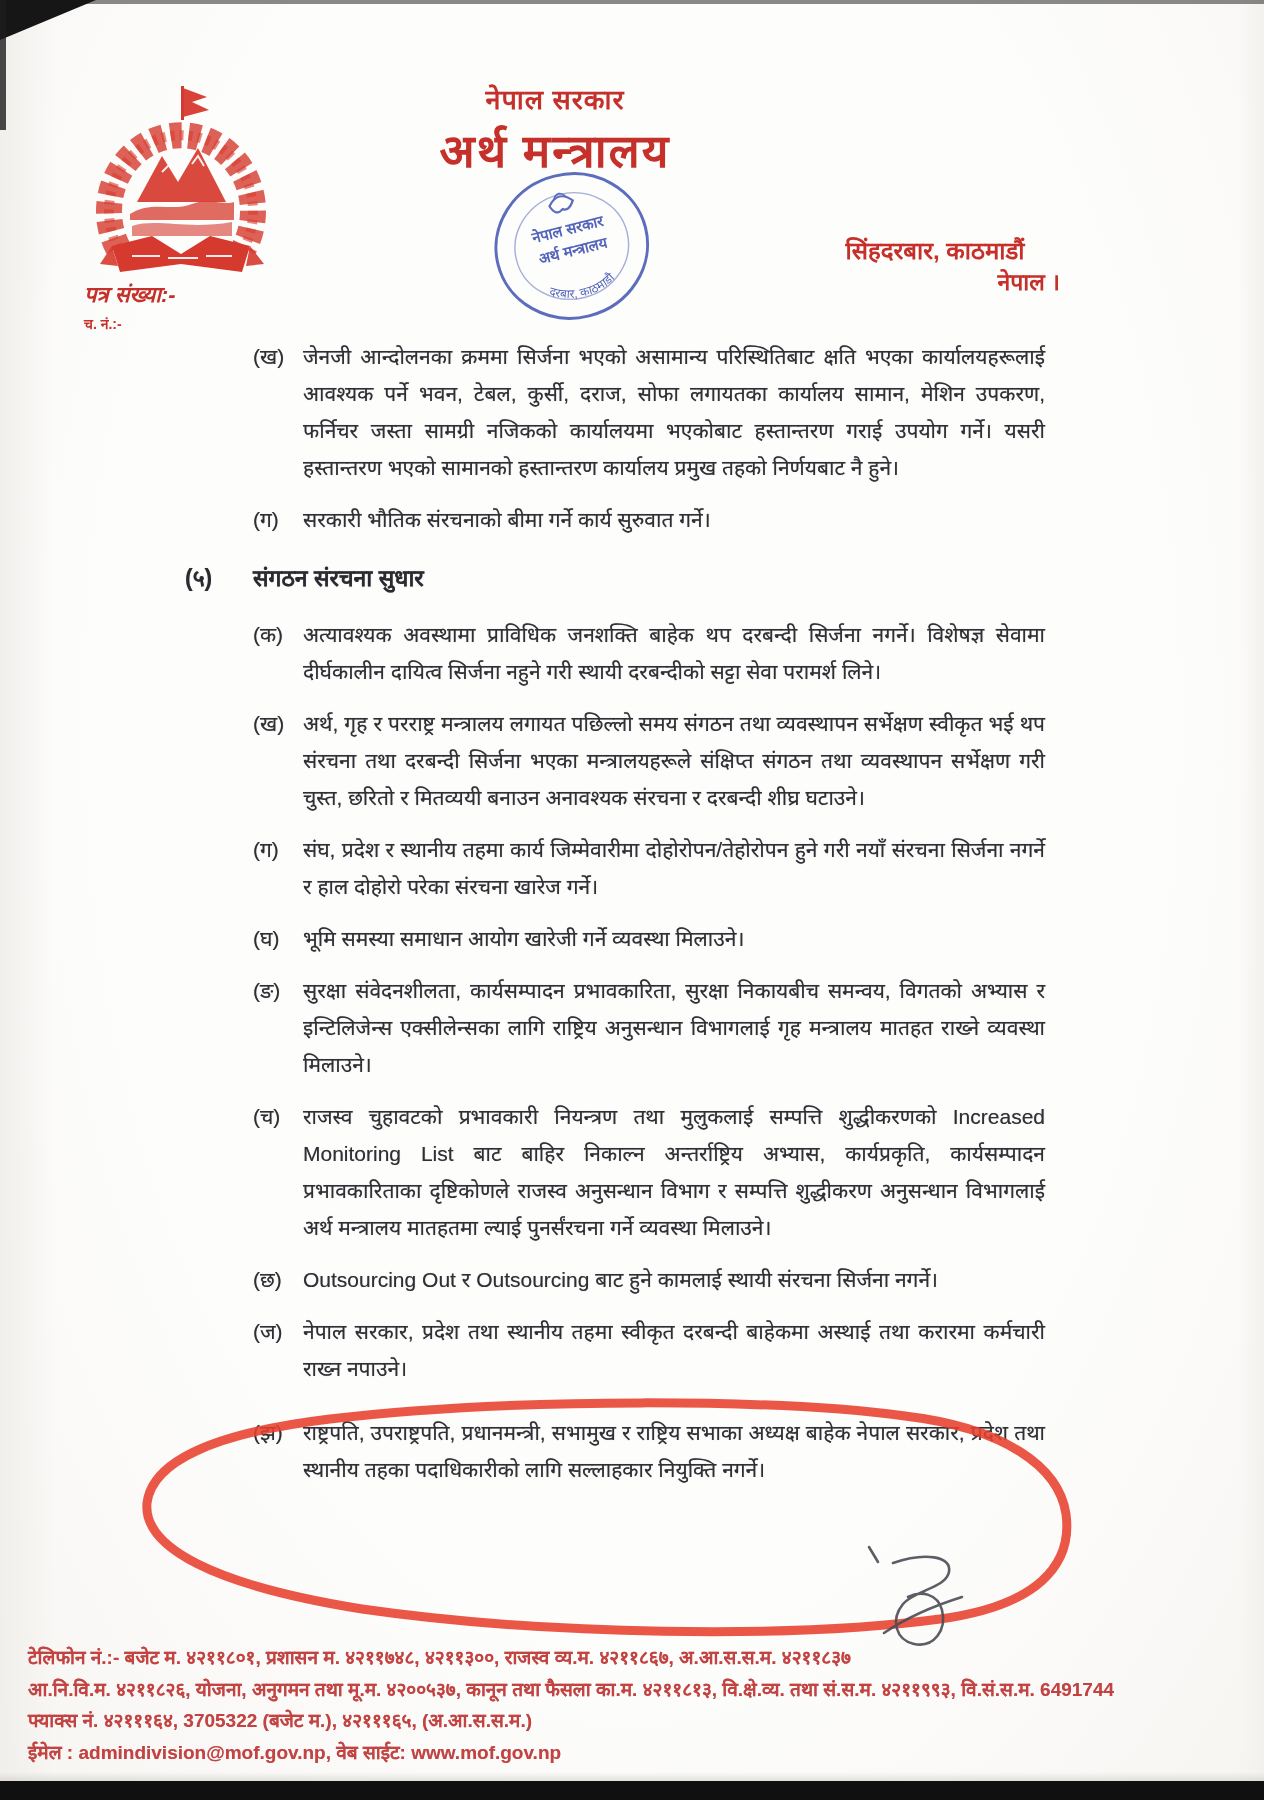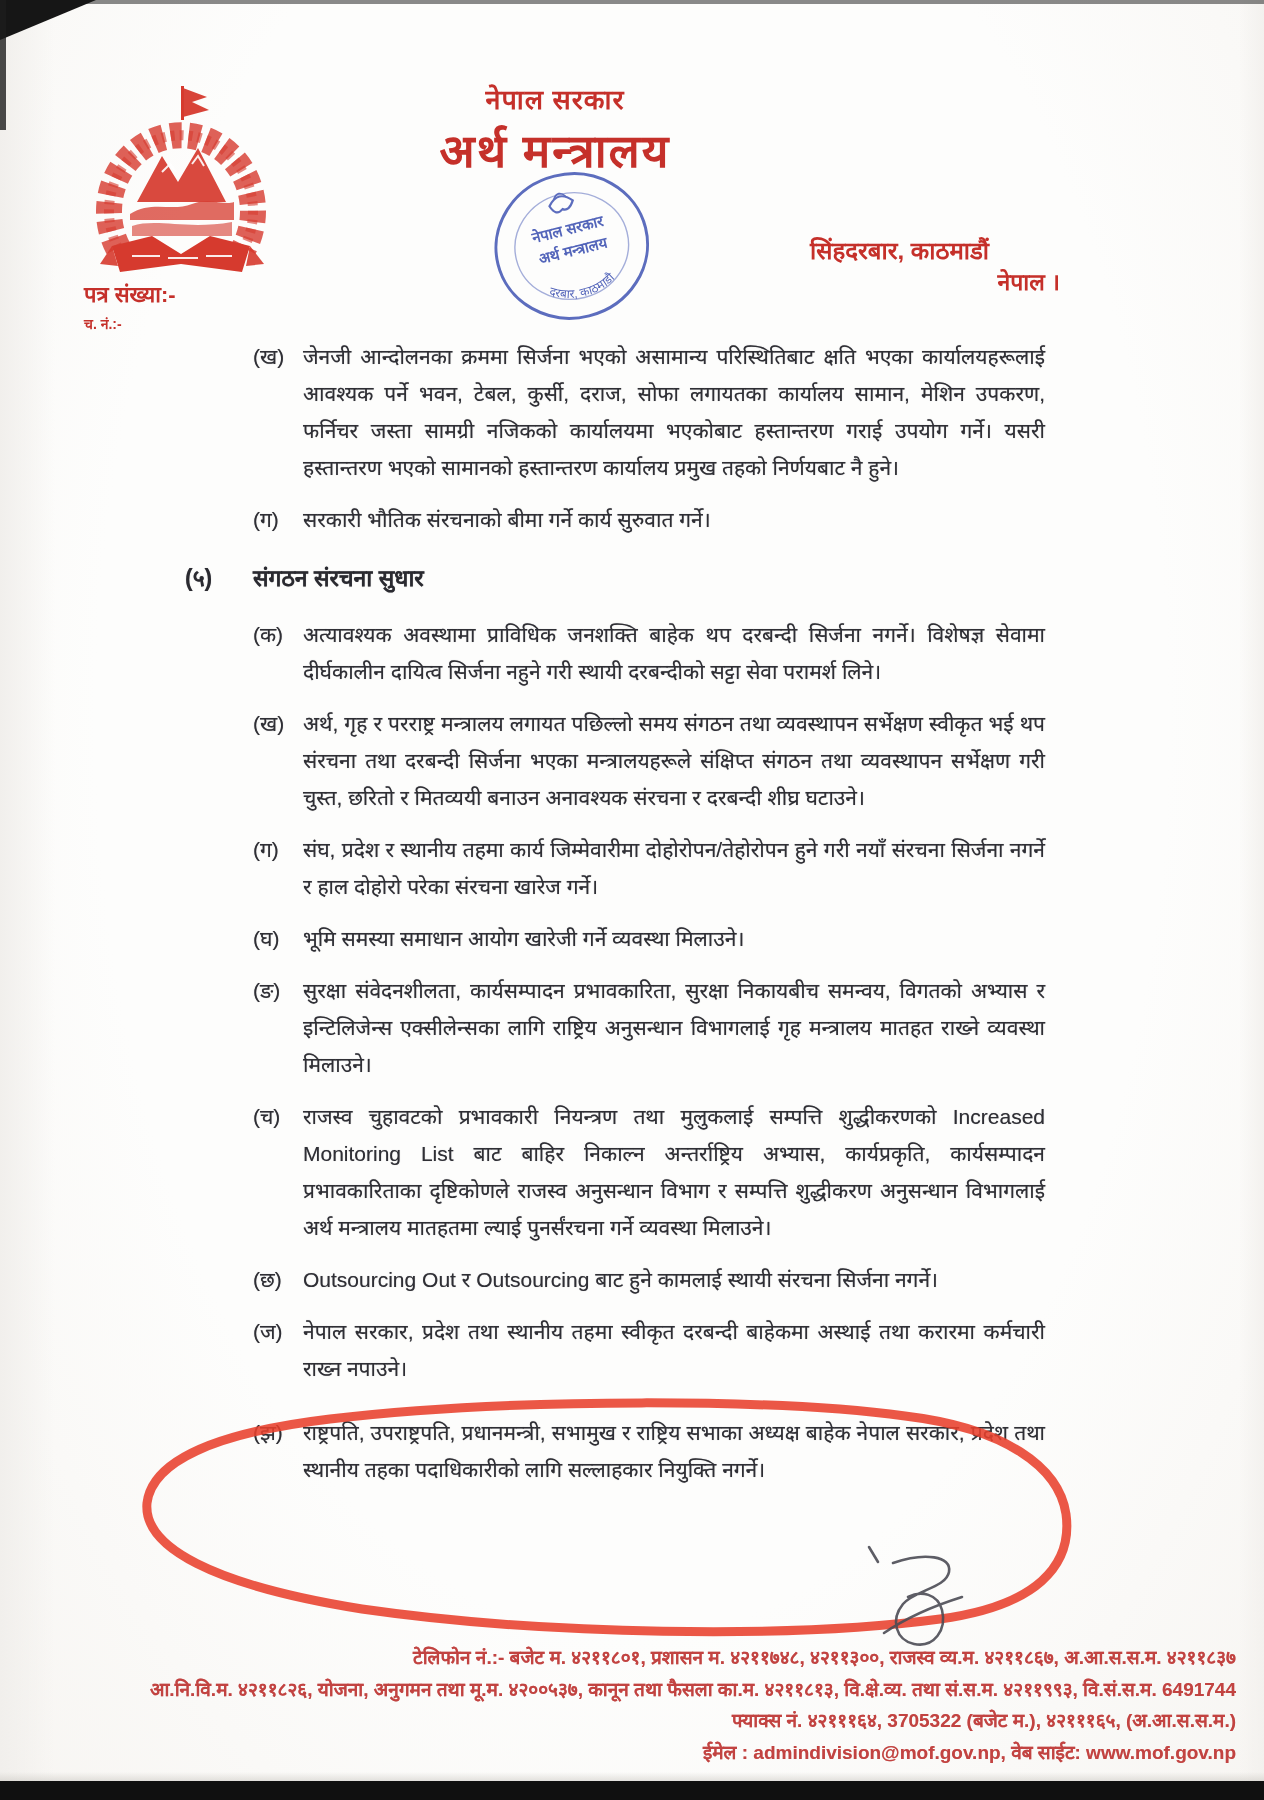--- a/index.html
+++ b/index.html
@@ -22,44 +22,44 @@
   .edge-top{left:0;top:0;width:1264px;height:4px;background:#2a2a2a;opacity:.55;}
   .edge-left{left:0;top:0;width:6px;height:130px;background:#1d1d1d;opacity:.8;}
   .edge-bottom{left:0;top:1781px;width:1264px;height:19px;background:#101010;}
   .edge-bottom-shadow{left:0;top:1772px;width:1264px;height:9px;
     background:linear-gradient(#fbfaf800,#c9c6c0);opacity:.5;}
 
   
   .h-red{color:#c5302a;font-weight:bold;}
   .title-govt{left:0;top:80px;width:1110px;text-align:center;font-size:27px;letter-spacing:1px;}
   .title-ministry{left:0;top:118px;width:1110px;text-align:center;font-size:46px;letter-spacing:2px;}
-  .addr1{left:810px;top:233px;width:250px;text-align:left;font-size:24px;}
+  .addr1{left:810px;top:233px;width:250px;text-align:center;font-size:24px;}
   .addr2{left:810px;top:265px;width:250px;text-align:right;font-size:23px;}
-  .lbl-patra{left:84px;top:278px;font-size:22px;}
+  .lbl-patra{left:84px;top:278px;font-size:22px;font-style:italic;}
   .lbl-cha{left:84px;top:314px;font-size:14px;}
 
   
   .doc-body{left:253px;top:338px;width:792px;font-size:21px;line-height:37px;
     color:#2f2f35;text-shadow:0 0 .7px rgba(45,45,52,.5);}
   .item{display:flex;margin:0 0 15px 0;}
   .item .marker{flex:0 0 50px;}
   .item .text{flex:1;text-align:justify;}
   .section-head{display:flex;margin:22px 0 19px -68px;font-weight:bold;font-size:23px;color:#2a2a30;}
   .section-head .marker{flex:0 0 68px;}
   .gap-lg{margin-top:27px;}
 
   
   .overlay{left:0;top:0;width:1264px;height:1800px;pointer-events:none;}
 
   
   .emblem{left:92px;top:80px;width:178px;height:218px;}
   .seal{left:488px;top:168px;width:168px;height:158px;transform:rotate(-14deg);opacity:.88;}
 
   
-  .footer{left:28px;top:1642px;width:1208px;text-align:right;
+  .footer{left:28px;top:1642px;width:1208px;text-align:left;
     color:#c24341;font-weight:bold;font-size:19px;line-height:31.5px;
     text-shadow:0 0 .6px rgba(194,67,65,.5);}
 </style>
 </head>
 <body>
 
 <div class="abs edge-top"></div>
 <div class="abs corner-tl"></div>
 <div class="abs edge-left"></div>
 

